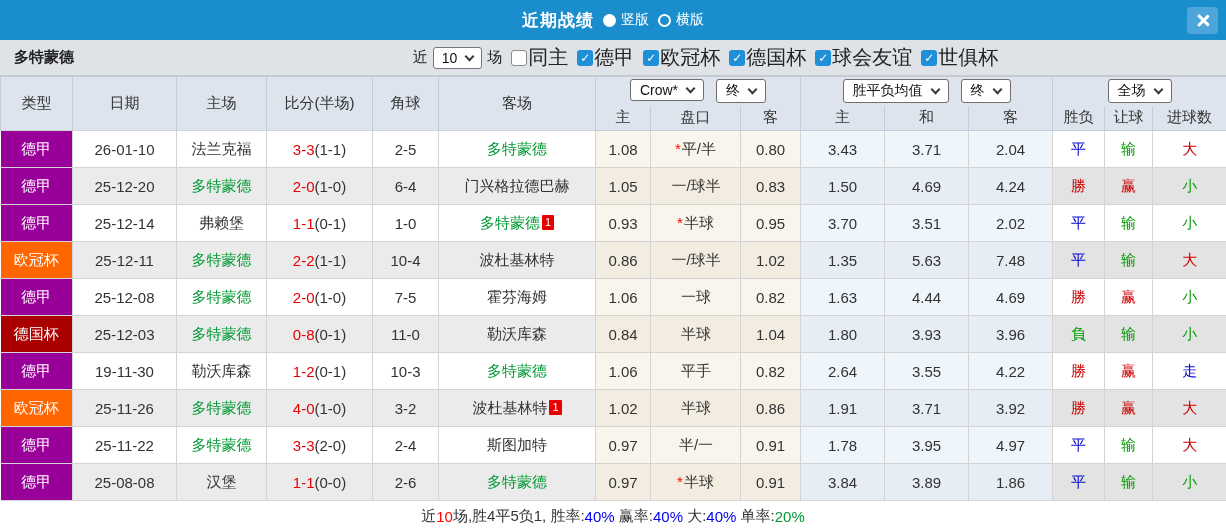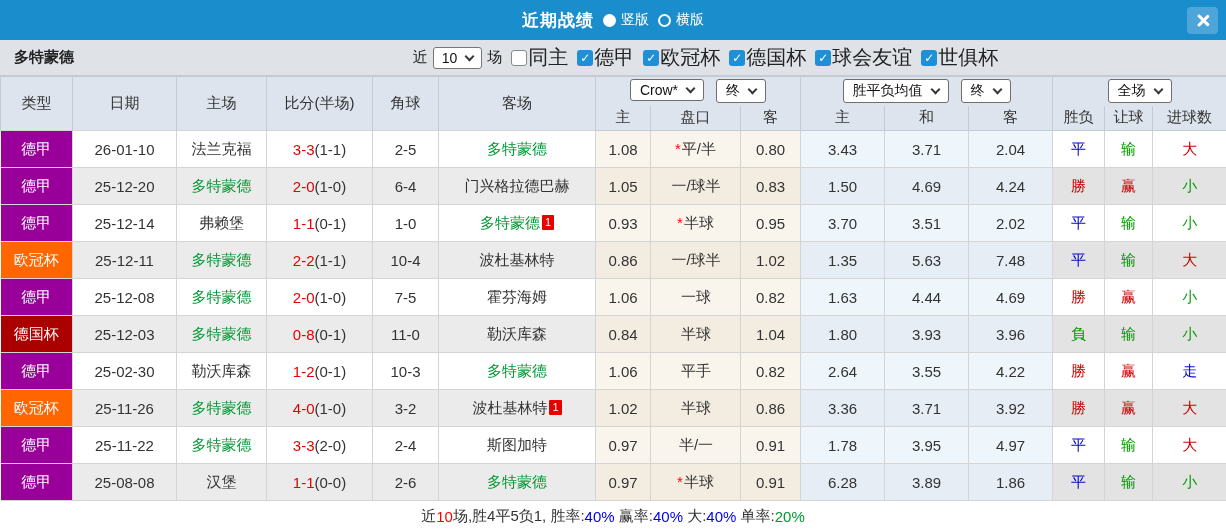--- a/index.html
+++ b/index.html
@@ -319,21 +319,21 @@
       <td class="col-cream c-oa">1.04</td>
       <td class="col-blue c-aw">1.80</td>
       <td class="col-blue c-ad">3.93</td>
       <td class="col-blue c-al">3.96</td>
       <td class="col-result c-r1" style="color: rgb(0, 153, 0);">負</td>
       <td class="col-result c-r2" style="color: rgb(0, 153, 0);">输</td>
       <td class="col-result c-r3" style="color: rgb(0, 153, 0);">小</td>
     </tr>
         <tr>
       <td class="c-league" style="background: rgb(153, 0, 153);"><span class="league-text">德甲</span></td>
-      <td class="col-plain c-date">25-02-30</td>
+      <td class="col-plain c-date">19-11-30</td>
       <td class="col-plain c-home"><span class="team-name">勒沃库森</span></td>
       <td class="col-plain c-score"><span class="score">1-2</span><span class="half">(0-1)</span></td>
       <td class="col-plain c-corner">10-3</td>
       <td class="col-plain c-away"><span class="team-name team-green">多特蒙德</span></td>
       <td class="col-cream c-oh">1.06</td>
       <td class="col-cream c-hc"><span class="star"></span><span class="hcap">平手</span></td>
       <td class="col-cream c-oa">0.82</td>
       <td class="col-blue c-aw">2.64</td>
       <td class="col-blue c-ad">3.55</td>
       <td class="col-blue c-al">4.22</td>
@@ -344,21 +344,21 @@
         <tr>
       <td class="c-league" style="background: rgb(255, 102, 0);"><span class="league-text">欧冠杯</span></td>
       <td class="col-plain c-date">25-11-26</td>
       <td class="col-plain c-home"><span class="team-name team-green">多特蒙德</span></td>
       <td class="col-plain c-score"><span class="score">4-0</span><span class="half">(1-0)</span></td>
       <td class="col-plain c-corner">3-2</td>
       <td class="col-plain c-away"><span class="team-name">波杜基林特</span><span class="card">1</span></td>
       <td class="col-cream c-oh">1.02</td>
       <td class="col-cream c-hc"><span class="star"></span><span class="hcap">半球</span></td>
       <td class="col-cream c-oa">0.86</td>
-      <td class="col-blue c-aw">3.36</td>
+      <td class="col-blue c-aw">1.91</td>
       <td class="col-blue c-ad">3.71</td>
       <td class="col-blue c-al">3.92</td>
       <td class="col-result c-r1" style="color: rgb(204, 0, 0);">勝</td>
       <td class="col-result c-r2" style="color: rgb(204, 0, 0);">赢</td>
       <td class="col-result c-r3" style="color: rgb(204, 0, 0);">大</td>
     </tr>
         <tr>
       <td class="c-league" style="background: rgb(153, 0, 153);"><span class="league-text">德甲</span></td>
       <td class="col-plain c-date">25-11-22</td>
       <td class="col-plain c-home"><span class="team-name team-green">多特蒙德</span></td>
@@ -378,21 +378,21 @@
         <tr>
       <td class="c-league" style="background: rgb(153, 0, 153);"><span class="league-text">德甲</span></td>
       <td class="col-plain c-date">25-08-08</td>
       <td class="col-plain c-home"><span class="team-name">汉堡</span></td>
       <td class="col-plain c-score"><span class="score">1-1</span><span class="half">(0-0)</span></td>
       <td class="col-plain c-corner">2-6</td>
       <td class="col-plain c-away"><span class="team-name team-green">多特蒙德</span></td>
       <td class="col-cream c-oh">0.97</td>
       <td class="col-cream c-hc"><span class="star">*</span><span class="hcap">半球</span></td>
       <td class="col-cream c-oa">0.91</td>
-      <td class="col-blue c-aw">6.28</td>
+      <td class="col-blue c-aw">3.84</td>
       <td class="col-blue c-ad">3.89</td>
       <td class="col-blue c-al">1.86</td>
       <td class="col-result c-r1" style="color: rgb(0, 0, 204);">平</td>
       <td class="col-result c-r2" style="color: rgb(0, 153, 0);">输</td>
       <td class="col-result c-r3" style="color: rgb(0, 153, 0);">小</td>
     </tr>
       </tbody>
   </table>
 
   <div class="footer" id="footer"><span style="color: rgb(51, 51, 51);">近</span><span style="color: rgb(255, 0, 0);">10</span><span style="color: rgb(51, 51, 51);">场,胜4平5负1, 胜率:</span><span style="color: rgb(0, 0, 238);">40%</span><span style="color: rgb(51, 51, 51);"> 赢率:</span><span style="color: rgb(0, 0, 238);">40%</span><span style="color: rgb(51, 51, 51);"> 大:</span><span style="color: rgb(0, 0, 238);">40%</span><span style="color: rgb(51, 51, 51);"> 单率:</span><span style="color: rgb(0, 153, 51);">20%</span></div>

